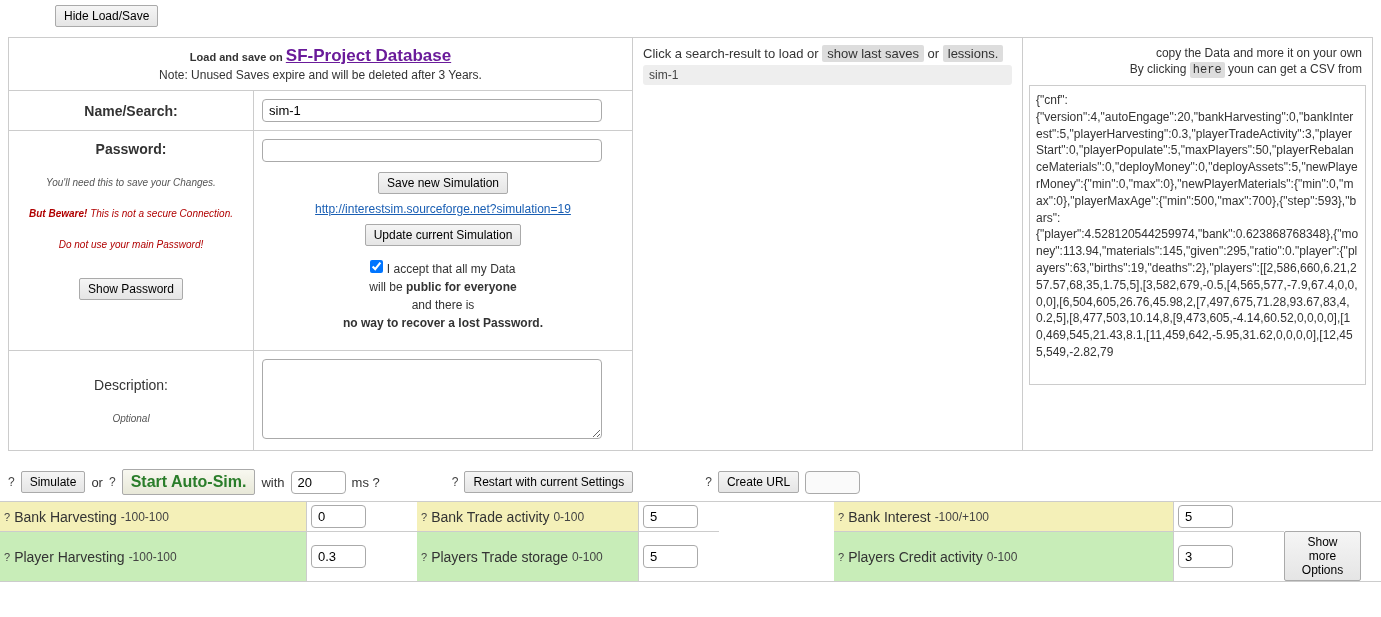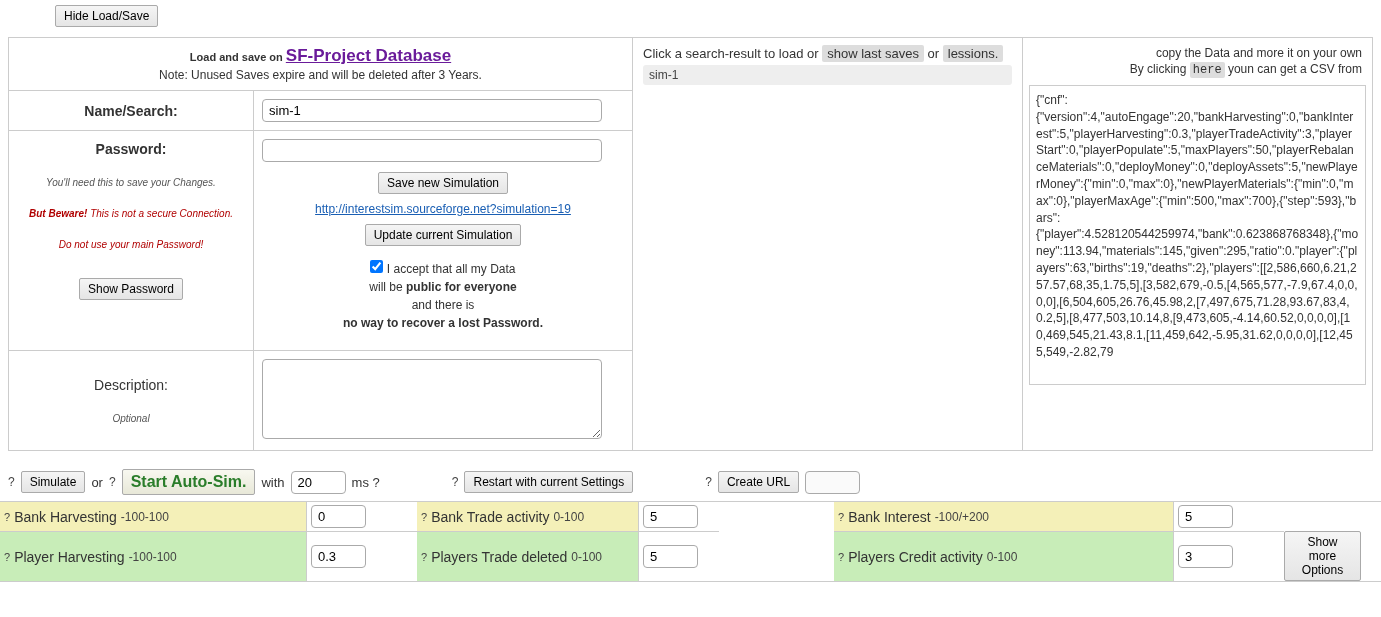--- a/index.html
+++ b/index.html
@@ -295,21 +295,21 @@
         <span class="range">0-100</span>
       </div>
       <div class="slider-cell valcell" style="flex-basis:80px;">
           <input type="text" value="5" style="">
         </div>
     </div>
     <div class="slider-col">
       <div class="slider-cell yellow labelcell" style="flex-basis:340px;">
         <span class="q">?</span>
         <span class="lbl">Bank Interest</span>
-        <span class="range">-100/+200</span>
+        <span class="range">-100/+100</span>
       </div>
       <div class="slider-cell valcell">
           <input type="text" value="5" style="">
         </div>
     </div>
     <div class="slider-extras"></div>
   </div>
   <div class="slider-row btm">
     <div class="slider-col">
       <div class="slider-cell green labelcell">
@@ -317,21 +317,21 @@
         <span class="lbl">Player Harvesting</span>
         <span class="range">-100-100</span>
       </div>
       <div class="slider-cell valcell">
           <input type="text" value="0.3" style="">
         </div>
     </div>
     <div class="slider-col">
       <div class="slider-cell green labelcell" style="flex-basis:222px;">
         <span class="q">?</span>
-        <span class="lbl">Players Trade deleted</span>
+        <span class="lbl">Players Trade storage</span>
         <span class="range">0-100</span>
       </div>
       <div class="slider-cell valcell" style="flex-basis:80px;">
           <input type="text" value="5" style="">
         </div>
     </div>
     <div class="slider-col">
       <div class="slider-cell green labelcell" style="flex-basis:340px;">
         <span class="q">?</span>
         <span class="lbl">Players Credit activity</span>

